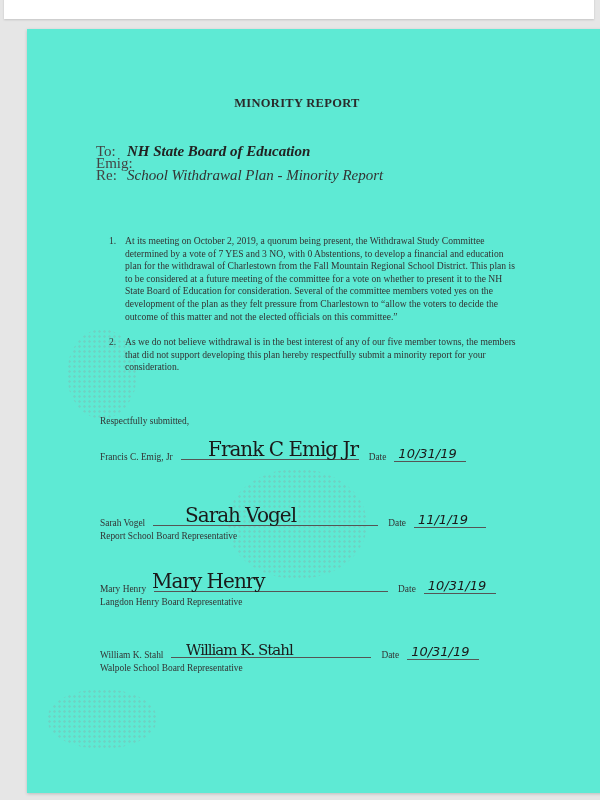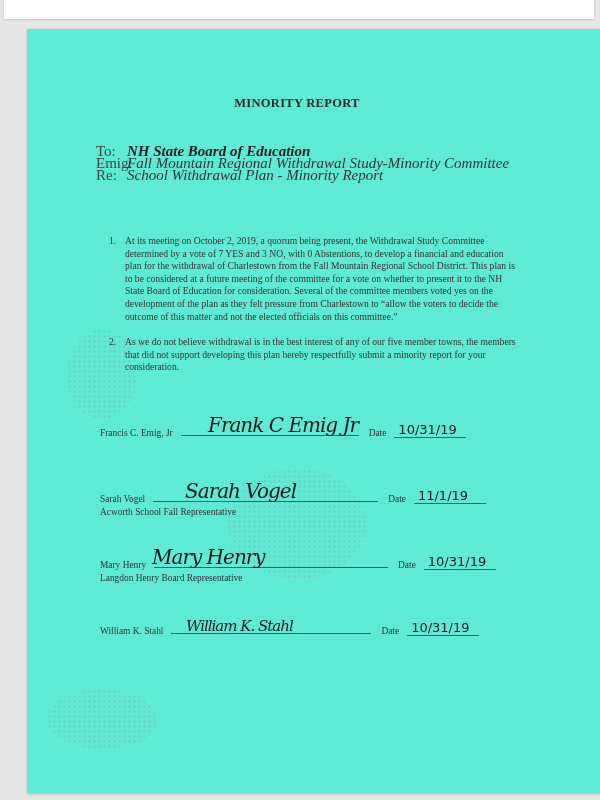--- a/index.html
+++ b/index.html
@@ -36,25 +36,25 @@
   .items { position: absolute; left: 82px; top: 206px; width: 410px; font-size: 9.6px; line-height: 12.6px; color: #333; }
   .item { display: flex; margin-bottom: 13px; }
   .item .num { width: 16px; flex: none; }
   .item .txt { flex: 1; }
   .sigs { position: absolute; left: 73px; top: 387px; width: 420px; font-size: 9.4px; color: #333; }
   .respect { margin-bottom: 14px; }
   .sig-block { position: relative; height: 66px; }
   .sig-line { position: relative; height: 22px; display: flex; align-items: flex-end; gap: 8px; }
   .sig-name { white-space: nowrap; }
   .sig-rule { border-bottom: 1px solid #555; height: 0; margin-bottom: 2px; }
-  .sig-mark { position: absolute; bottom: 1px; font-family: "DejaVu Serif", serif; font-style: italic; font-size: 20px; color: #1a1a1a; letter-spacing: -1px; }
+  .sig-mark { position: absolute; bottom: 1px; font-family: "DejaVu Serif", serif; font-size: 20px; color: #1a1a1a; letter-spacing: -1px; }
   .date-lbl { margin-left: 2px; }
   .date-val {
     display: inline-block; width: 68px; border-bottom: 1px solid #555;
-    font-family: "DejaVu Sans", sans-serif; font-size: 13px; color: #1a1a1a;
+    font-family: "DejaVu Sans", sans-serif; font-style: italic; font-size: 13px; color: #1a1a1a;
     padding-left: 4px; line-height: 14px;
   }
   .sig-role { margin-top: 3px; }
   .speckle {
     position: absolute; border-radius: 50%;
     background: radial-gradient(circle, rgba(150,150,150,0.25) 1px, transparent 1.5px);
     background-size: 5px 5px;
   }
 </style>
 </head>
@@ -70,60 +70,60 @@
 
   <div class="title">MINORITY REPORT</div>
 
   <div class="memo">
     <div class="memo-row">
       <span class="lbl">To:</span>
       <span class="val b">NH State Board of Education</span>
     </div>
     <div class="memo-row">
       <span class="lbl">Emig:</span>
-      <span class="val">Fall Mountain Regional Withdrawal Study-Minority Committee</span>
     </div>
     <div class="memo-row">
       <span class="lbl">Re:</span>
       <span class="val">School Withdrawal Plan - Minority Report</span>
     </div>
   </div>
 
   <div class="items">
     <div class="item">
       <span class="num">1.</span>
       <span class="txt">At its meeting on October 2, 2019, a quorum being present, the Withdrawal Study Committee determined by a vote of 7 YES and 3 NO, with 0 Abstentions, to develop a financial and education plan for the withdrawal of Charlestown from the Fall Mountain Regional School District. This plan is to be considered at a future meeting of the committee for a vote on whether to present it to the NH State Board of Education for consideration. Several of the committee members voted yes on the development of the plan as they felt pressure from Charlestown to “allow the voters to decide the outcome of this matter and not the elected officials on this committee.”</span>
     </div>
     <div class="item">
       <span class="num">2.</span>
       <span class="txt">As we do not believe withdrawal is in the best interest of any of our five member towns, the members that did not support developing this plan hereby respectfully submit a minority report for your consideration.</span>
     </div>
   </div>
 
   <div class="sigs">
+    <div class="respect">Respectfully submitted,</div>
 
     <div class="sig-block">
       <div class="sig-line">
         <span class="sig-name">Francis C. Emig, Jr</span>
         <span class="sig-rule" style="width:178px;"></span>
         <span class="sig-mark" style="left:108px;">Frank C Emig Jr</span>
         <span class="date-lbl">Date</span>
         <span class="date-val">10/31/19</span>
       </div>
     </div>
 
     <div class="sig-block">
       <div class="sig-line">
         <span class="sig-name">Sarah Vogel</span>
         <span class="sig-rule" style="width:225px;"></span>
         <span class="sig-mark" style="left:85px;">Sarah Vogel</span>
         <span class="date-lbl">Date</span>
         <span class="date-val">11/1/19</span>
       </div>
-      <div class="sig-role">Acworth School Fall Representative</div>
+      <div class="sig-role">Report School Board Representative</div>
     </div>
 
     <div class="sig-block">
       <div class="sig-line">
         <span class="sig-name">Mary Henry</span>
         <span class="sig-rule" style="width:234px;"></span>
         <span class="sig-mark" style="left:52px;">Mary Henry</span>
         <span class="date-lbl">Date</span>
         <span class="date-val">10/31/19</span>
       </div>
@@ -131,15 +131,16 @@
     </div>
 
     <div class="sig-block">
       <div class="sig-line">
         <span class="sig-name">William K. Stahl</span>
         <span class="sig-rule" style="width:200px;"></span>
         <span class="sig-mark" style="left:86px;font-size:15px;">William K. Stahl</span>
         <span class="date-lbl">Date</span>
         <span class="date-val">10/31/19</span>
       </div>
+      <div class="sig-role">Walpole School Board Representative</div>
     </div>
   </div>
 </div>
 
 </body></html>

